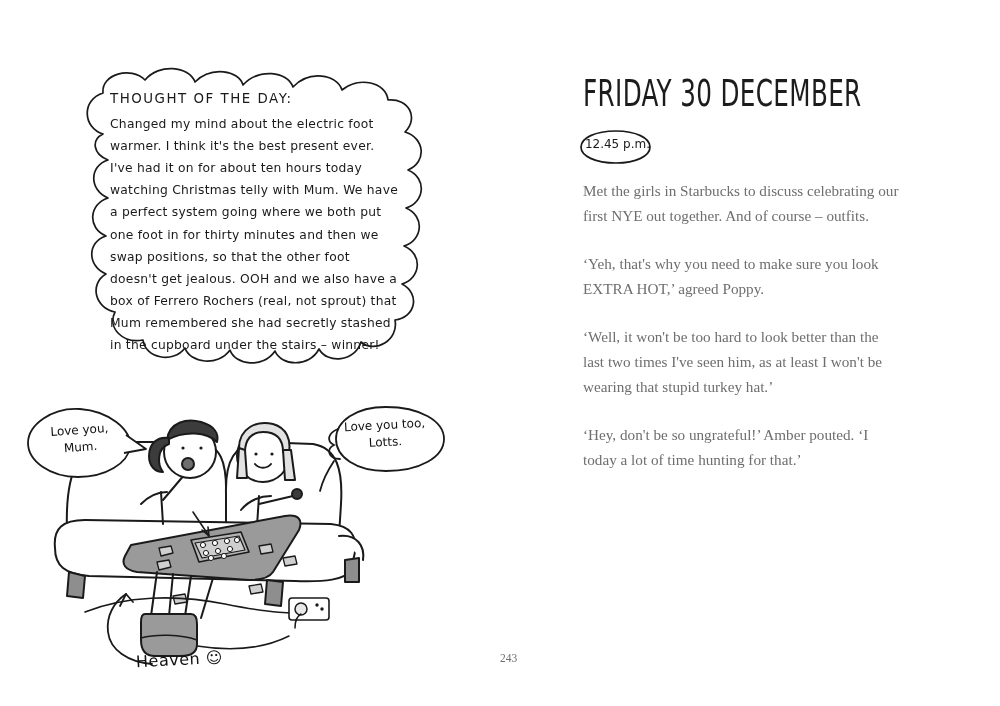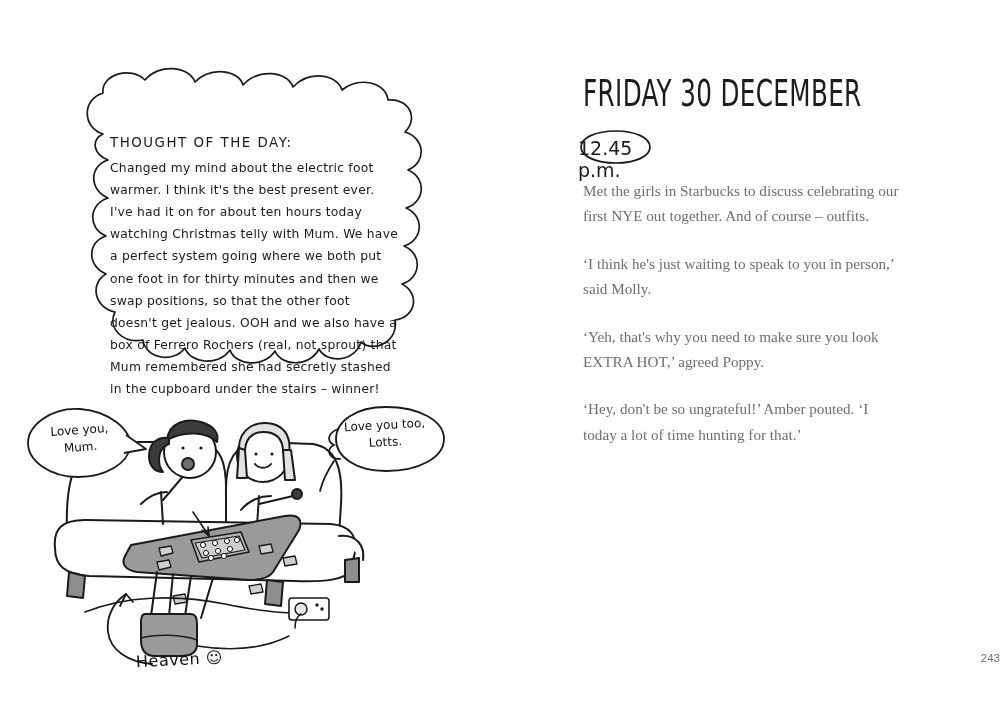--- a/index.html
+++ b/index.html
@@ -57,21 +57,20 @@
     font-size: 12.3px;
     line-height: 22.1px;
     color: #1a1a1a;
     letter-spacing: 0.25px;
   }
   .cloud-title {
     font-size: 13.4px;
     letter-spacing: 1.5px;
     display: block;
     margin-bottom: 3px;
-    margin-top: 44px;
   }
 
   
   .speech {
     position: absolute;
     font-family: "DejaVu Sans", sans-serif;
     color: #111;
   }
   .speech svg {
     position: absolute;
@@ -158,45 +157,45 @@
   }
   .time-stamp svg {
     position: absolute;
     left: 0; top: 0;
   }
   .time-stamp-text {
     position: absolute;
     left: 0;
     top: 9px;
     width: 72px;
-    text-align: left;
+    text-align: right;
     font-family: "DejaVu Sans", sans-serif;
-    font-size: 19px;
+    font-size: 12px;
     color: #1a1a1a;
   }
   .body-copy {
     position: absolute;
     left: 83px;
     top: 178px;
     width: 336px;
     font-family: "Liberation Serif", "DejaVu Serif", serif;
     font-size: 15.2px;
     line-height: 25.4px;
     color: #6e6e6e;
   }
   .body-copy p {
     margin: 0 16px 22px 0;
   }
   .page-number {
     position: absolute;
     left: 0;
     top: 652px;
     width: 500px;
-    text-align: right;
-    font-family: Liberation Sans, sans-serif;
+    text-align: left;
+    font-family: Liberation Serif, serif;
     font-size: 11.5px;
     color: #6e6e6e;
   }
 </style>
 </head>
 <body>
 
 <div class="page">
 
   <div class="left-page">
@@ -381,21 +380,21 @@
     <div class="time-stamp">
       <svg width="76" height="38" viewBox="0 0 76 38">
         <path d="M 38 3 C 58 3, 72 10, 72 19 C 72 28, 58 35, 38 35
                  C 17 35, 3 28, 3 19 C 3 10, 17 3, 38 3 Z" fill="#ffffff" stroke="#1a1a1a" stroke-width="1.7"></path>
       </svg>
       <div class="time-stamp-text">12.45 p.m.</div>
     </div>
 
     <div class="body-copy">
       <p>Met the girls in Starbucks to discuss celebrating our first NYE out together. And of course – outfits.</p>
-      <p>‘I think he's just waiting to speak to you in person,’ said Molly.</p>
       <p>‘Yeh, that's why you need to make sure you look EXTRA HOT,’ agreed Poppy.</p>
+      <p>‘Well, it won't be too hard to look better than the last two times I've seen him, as at least I won't be wearing that stupid turkey hat.’</p>
       <p>‘Hey, don't be so ungrateful!’ Amber pouted. ‘I today a lot of time hunting for that.’</p>
     </div>
 
     <div class="page-number">243</div>
   </div>
 
 </div>
 
 </body></html>

